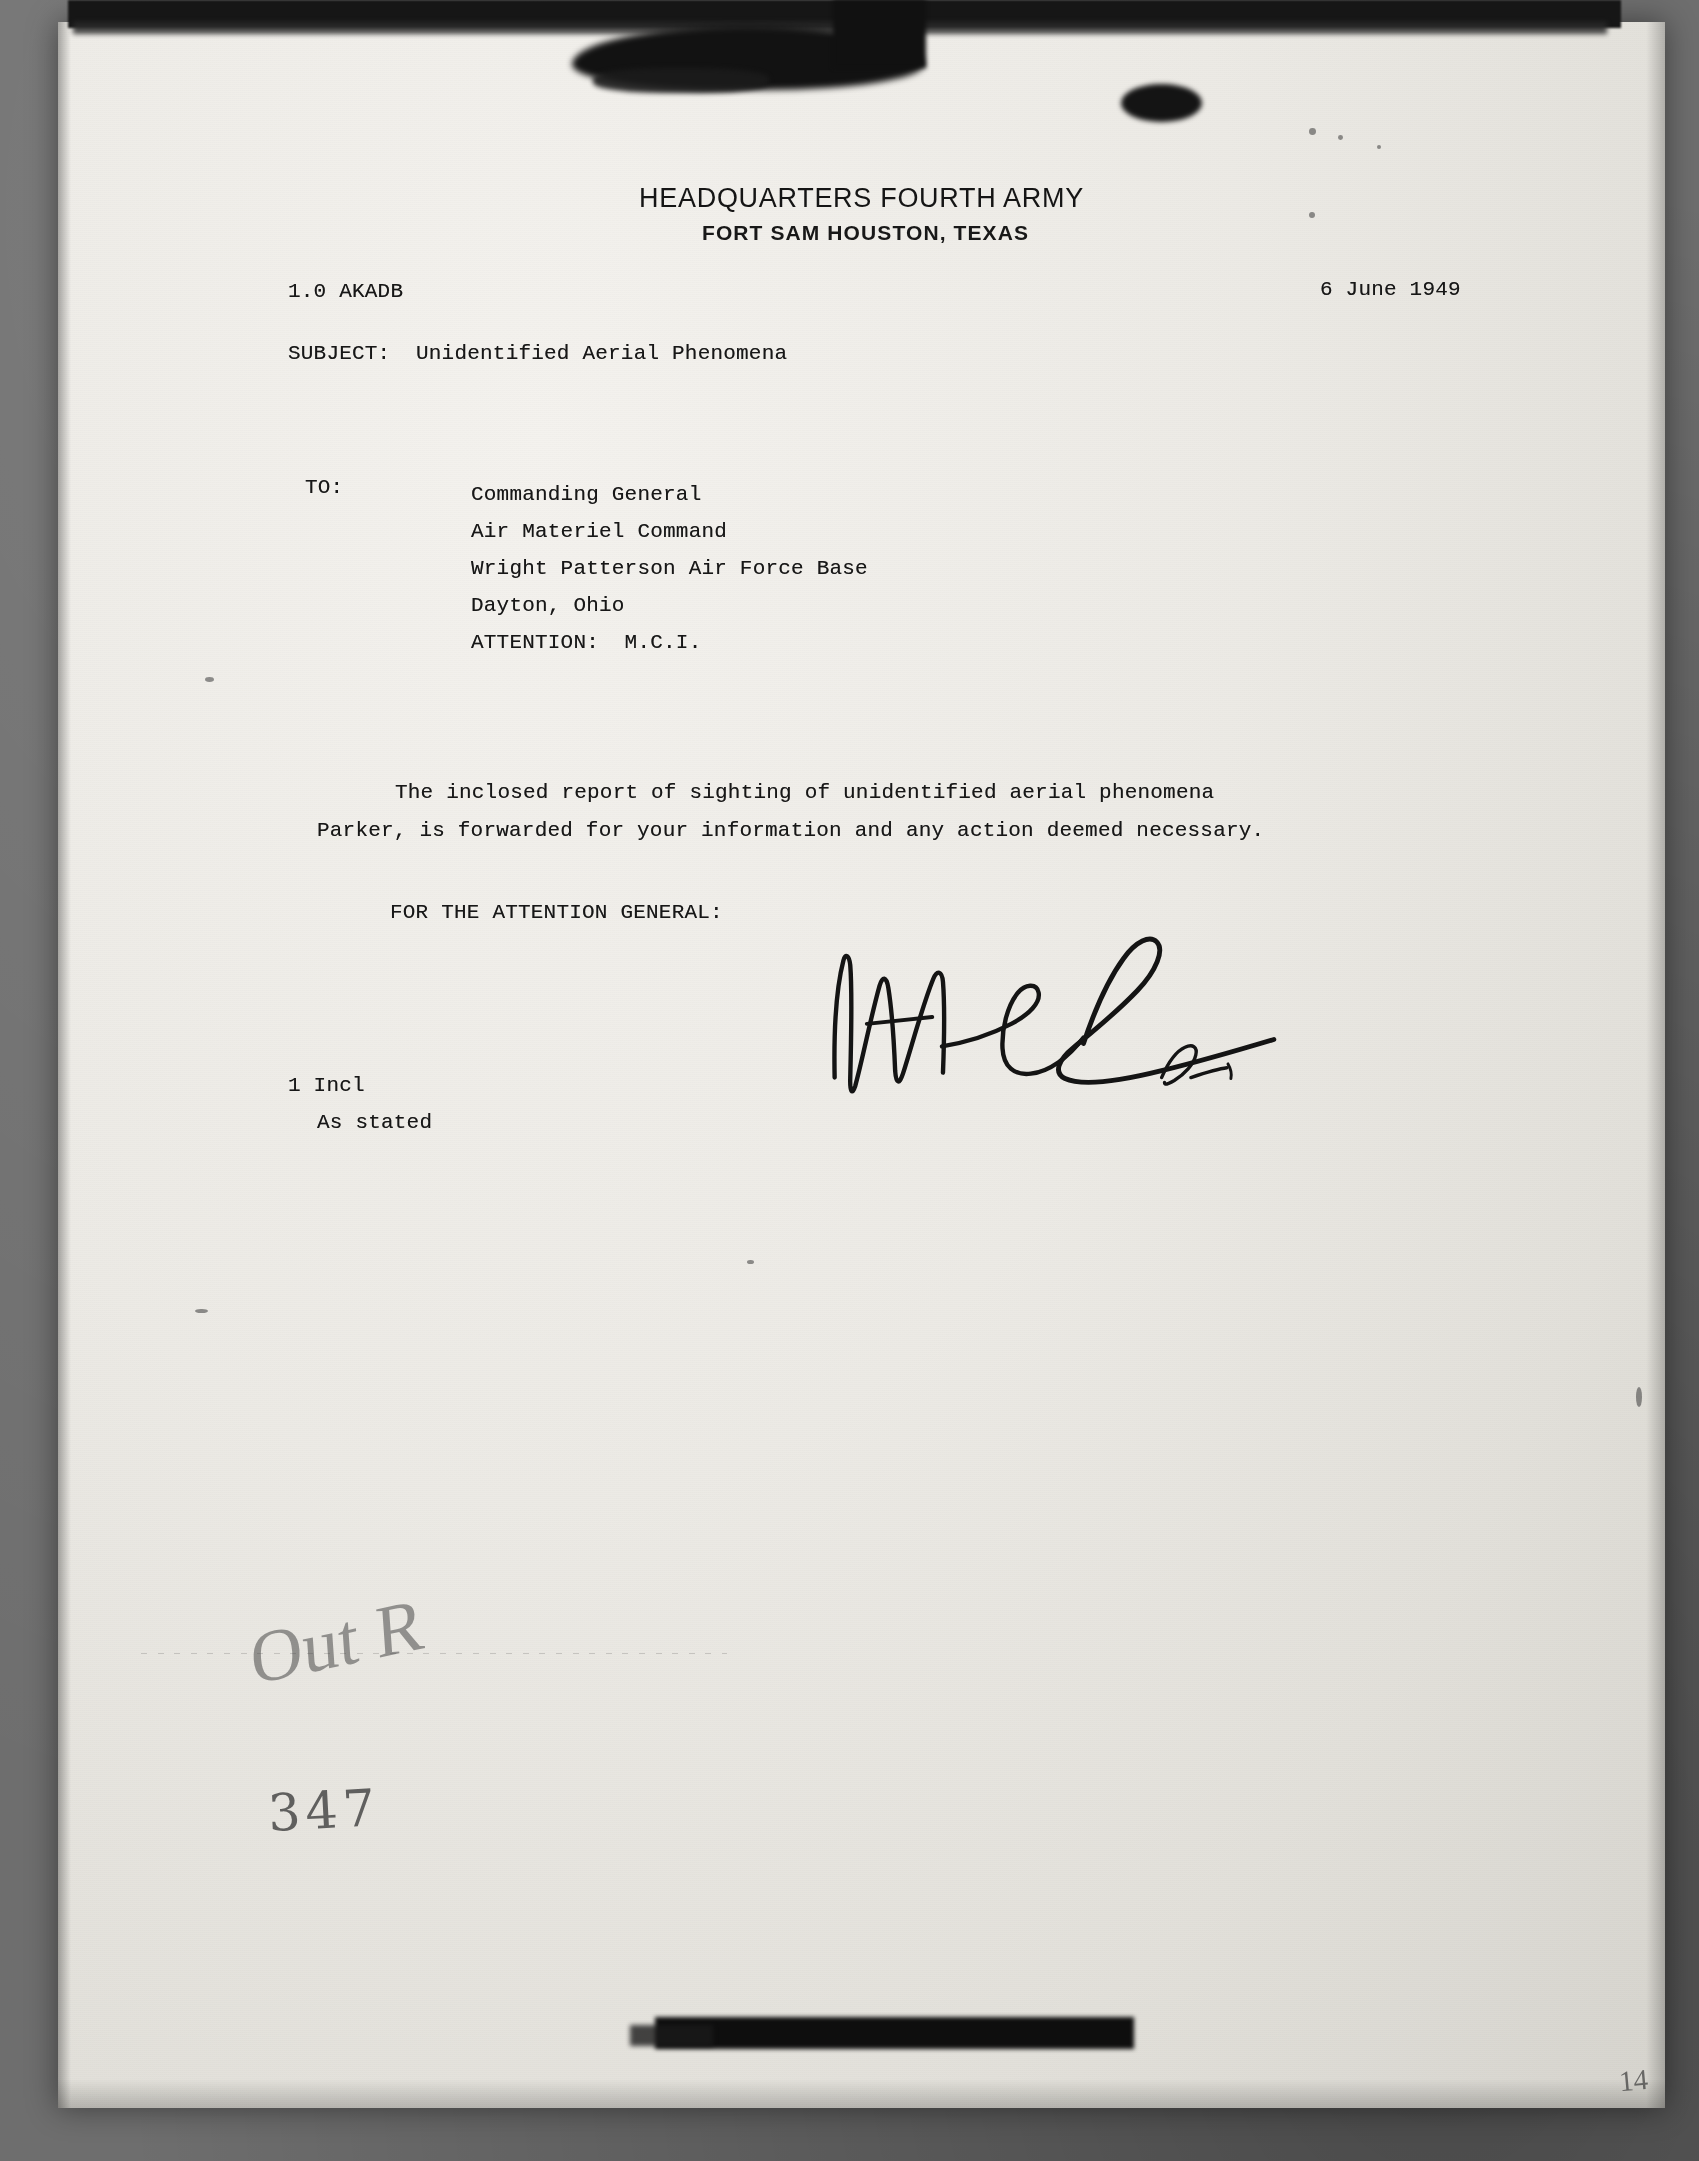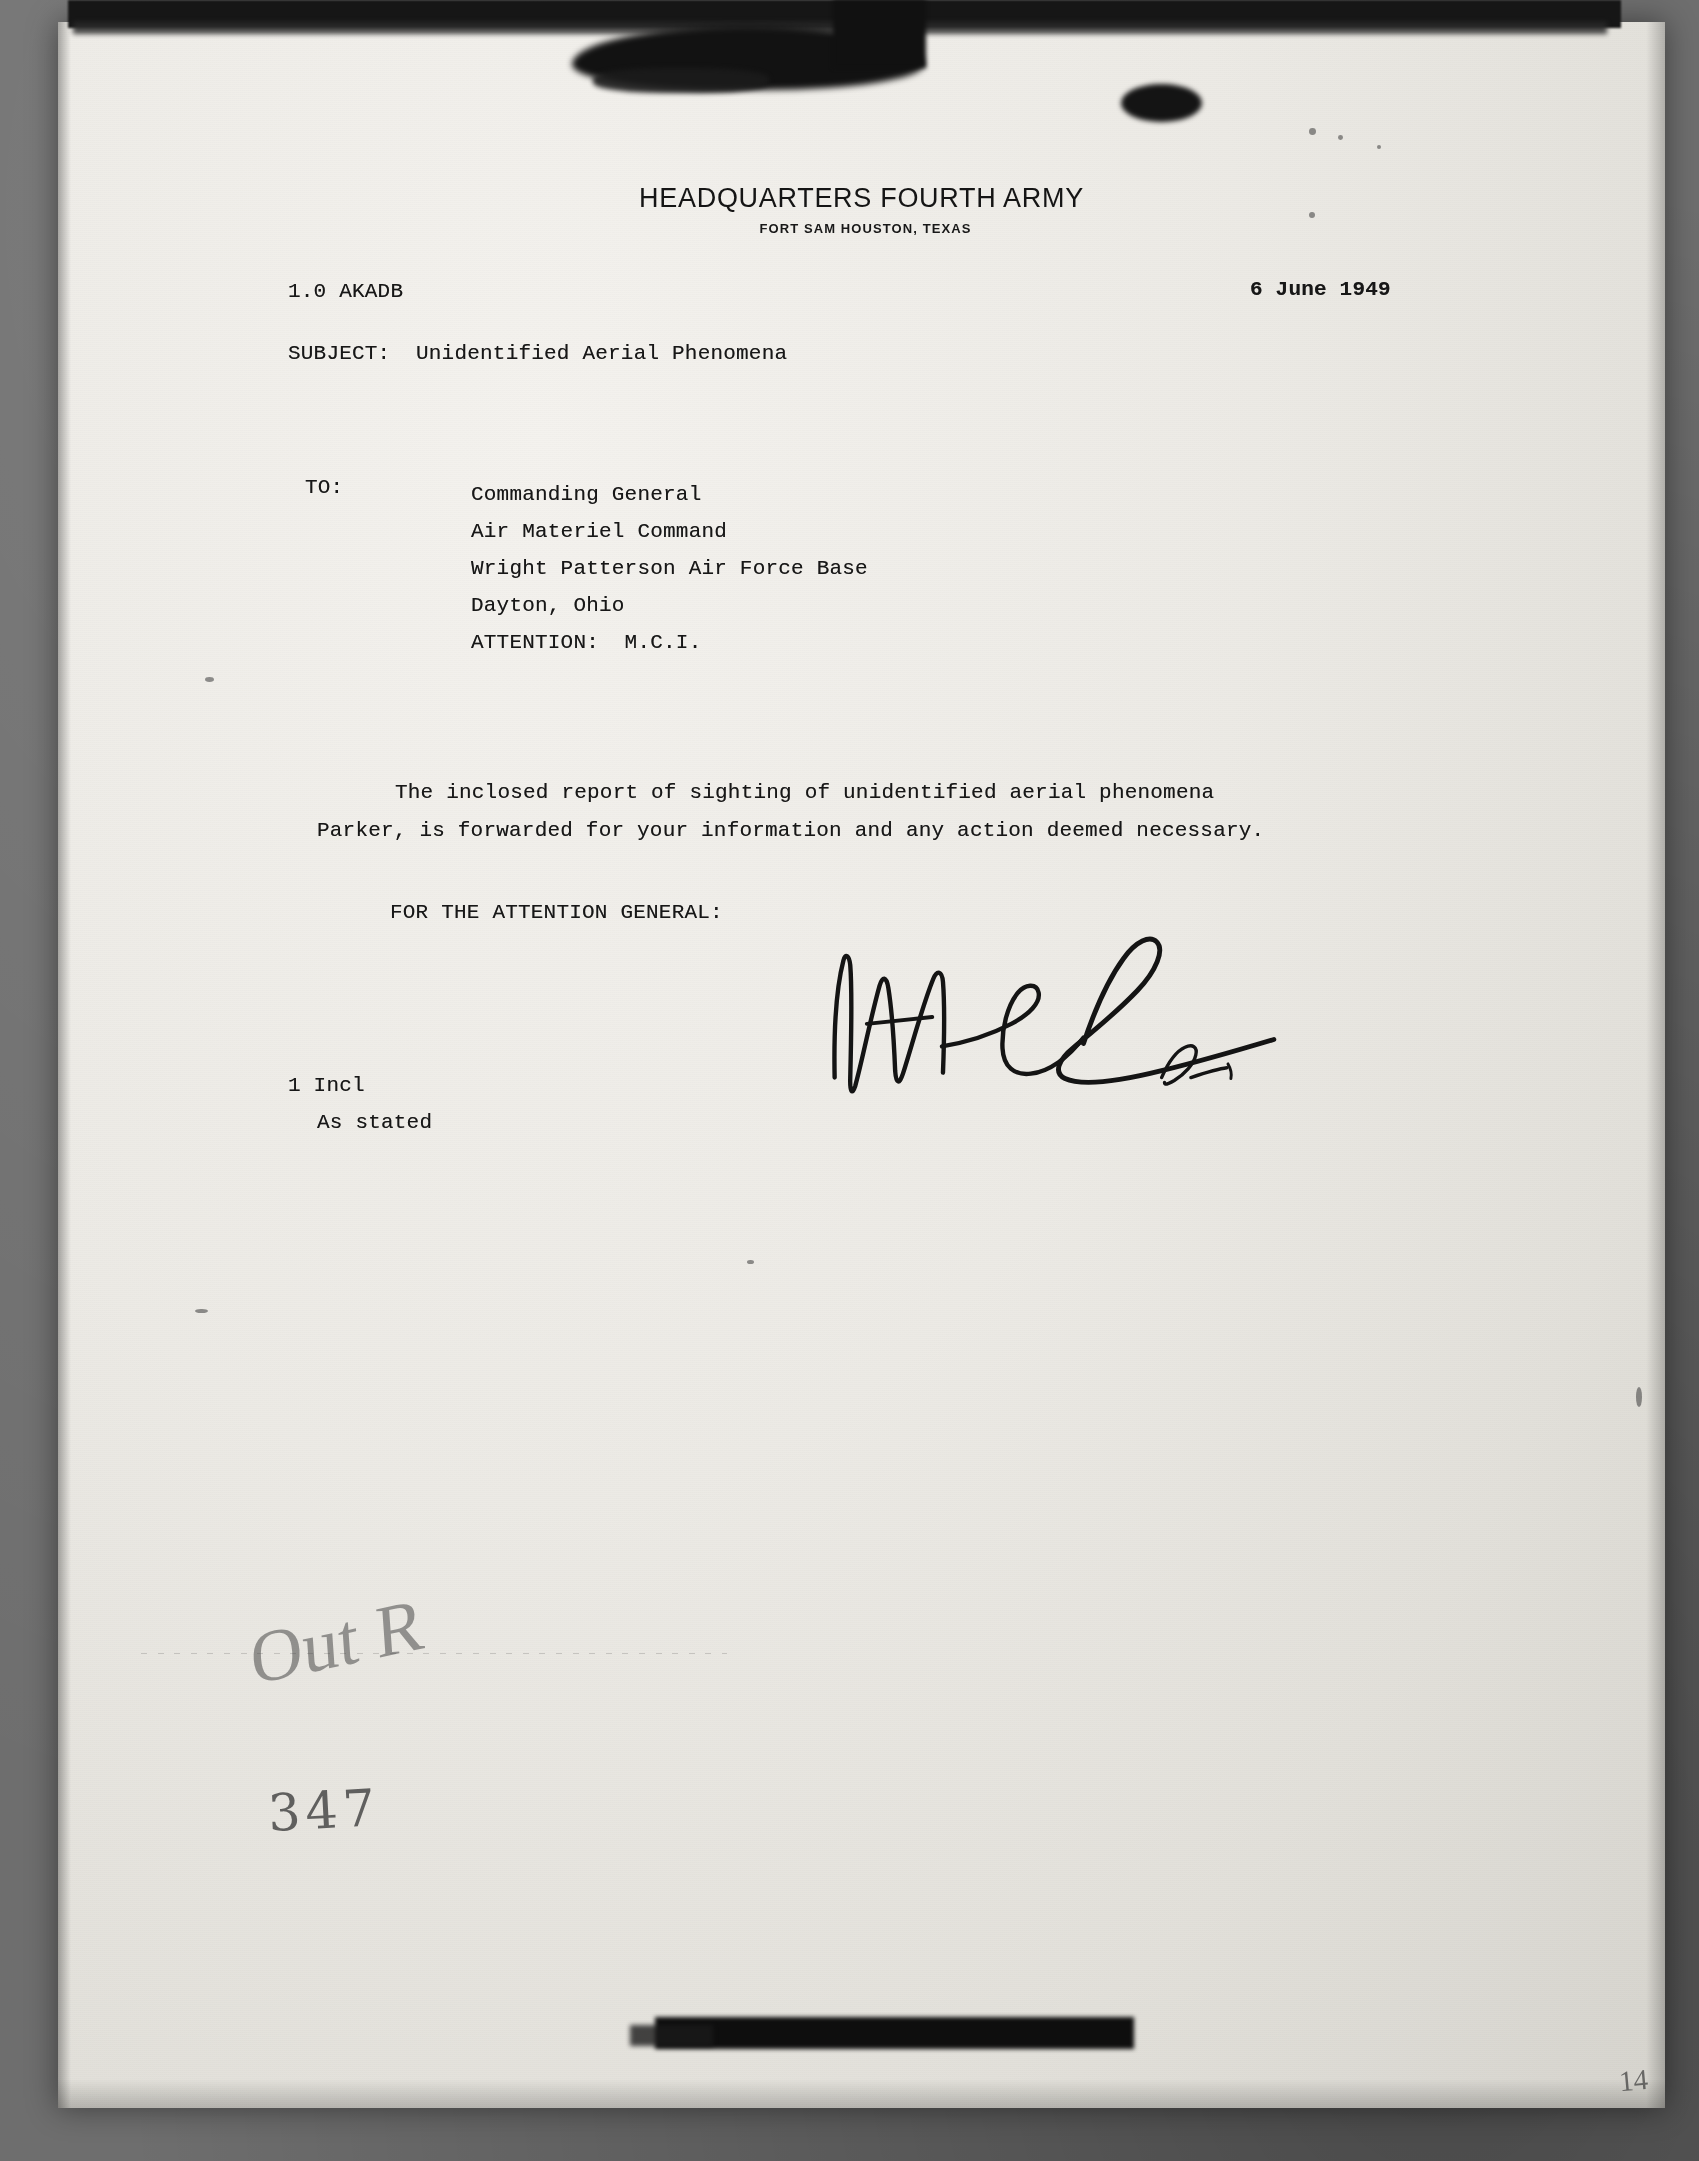--- a/index.html
+++ b/index.html
@@ -160,36 +160,36 @@
     letter-spacing: 0.7px;
     color: #151515;
   }
   .hdr-sub {
     position: absolute;
     left: 8px; right: 0;
     top: 199px;
     text-align: center;
     font-family: "Liberation Sans", sans-serif;
     font-weight: 700;
-    font-size: 13px;
+    font-size: 21px;
     letter-spacing: 1.1px;
     color: #181818;
   }
 
   .typed {
     font-family: "Liberation Mono", "DejaVu Sans Mono", monospace;
     font-size: 21px;
     letter-spacing: 0.2px;
     color: #171717;
     white-space: pre;
     text-shadow: 0 0 0.6px rgba(0,0,0,0.45);
   }
 
   .file-no { position: absolute; left: 230px; top: 258px; }
-  .date    { position: absolute; left: 1192px; top: 256px; font-weight: bold; }
+  .date    { position: absolute; left: 1262px; top: 256px; }
   .subject { position: absolute; left: 230px; top: 320px; }
 
   .to-label { position: absolute; left: 247px; top: 454px; }
   .to-block { position: absolute; left: 413px; top: 454px; line-height: 37px; }
 
   .body-para { position: absolute; left: 259px; top: 752px; line-height: 38px; }
   .body-para .indent { padding-left: 78px; }
 
   .for-cg { position: absolute; left: 332px; top: 879px; }
 

